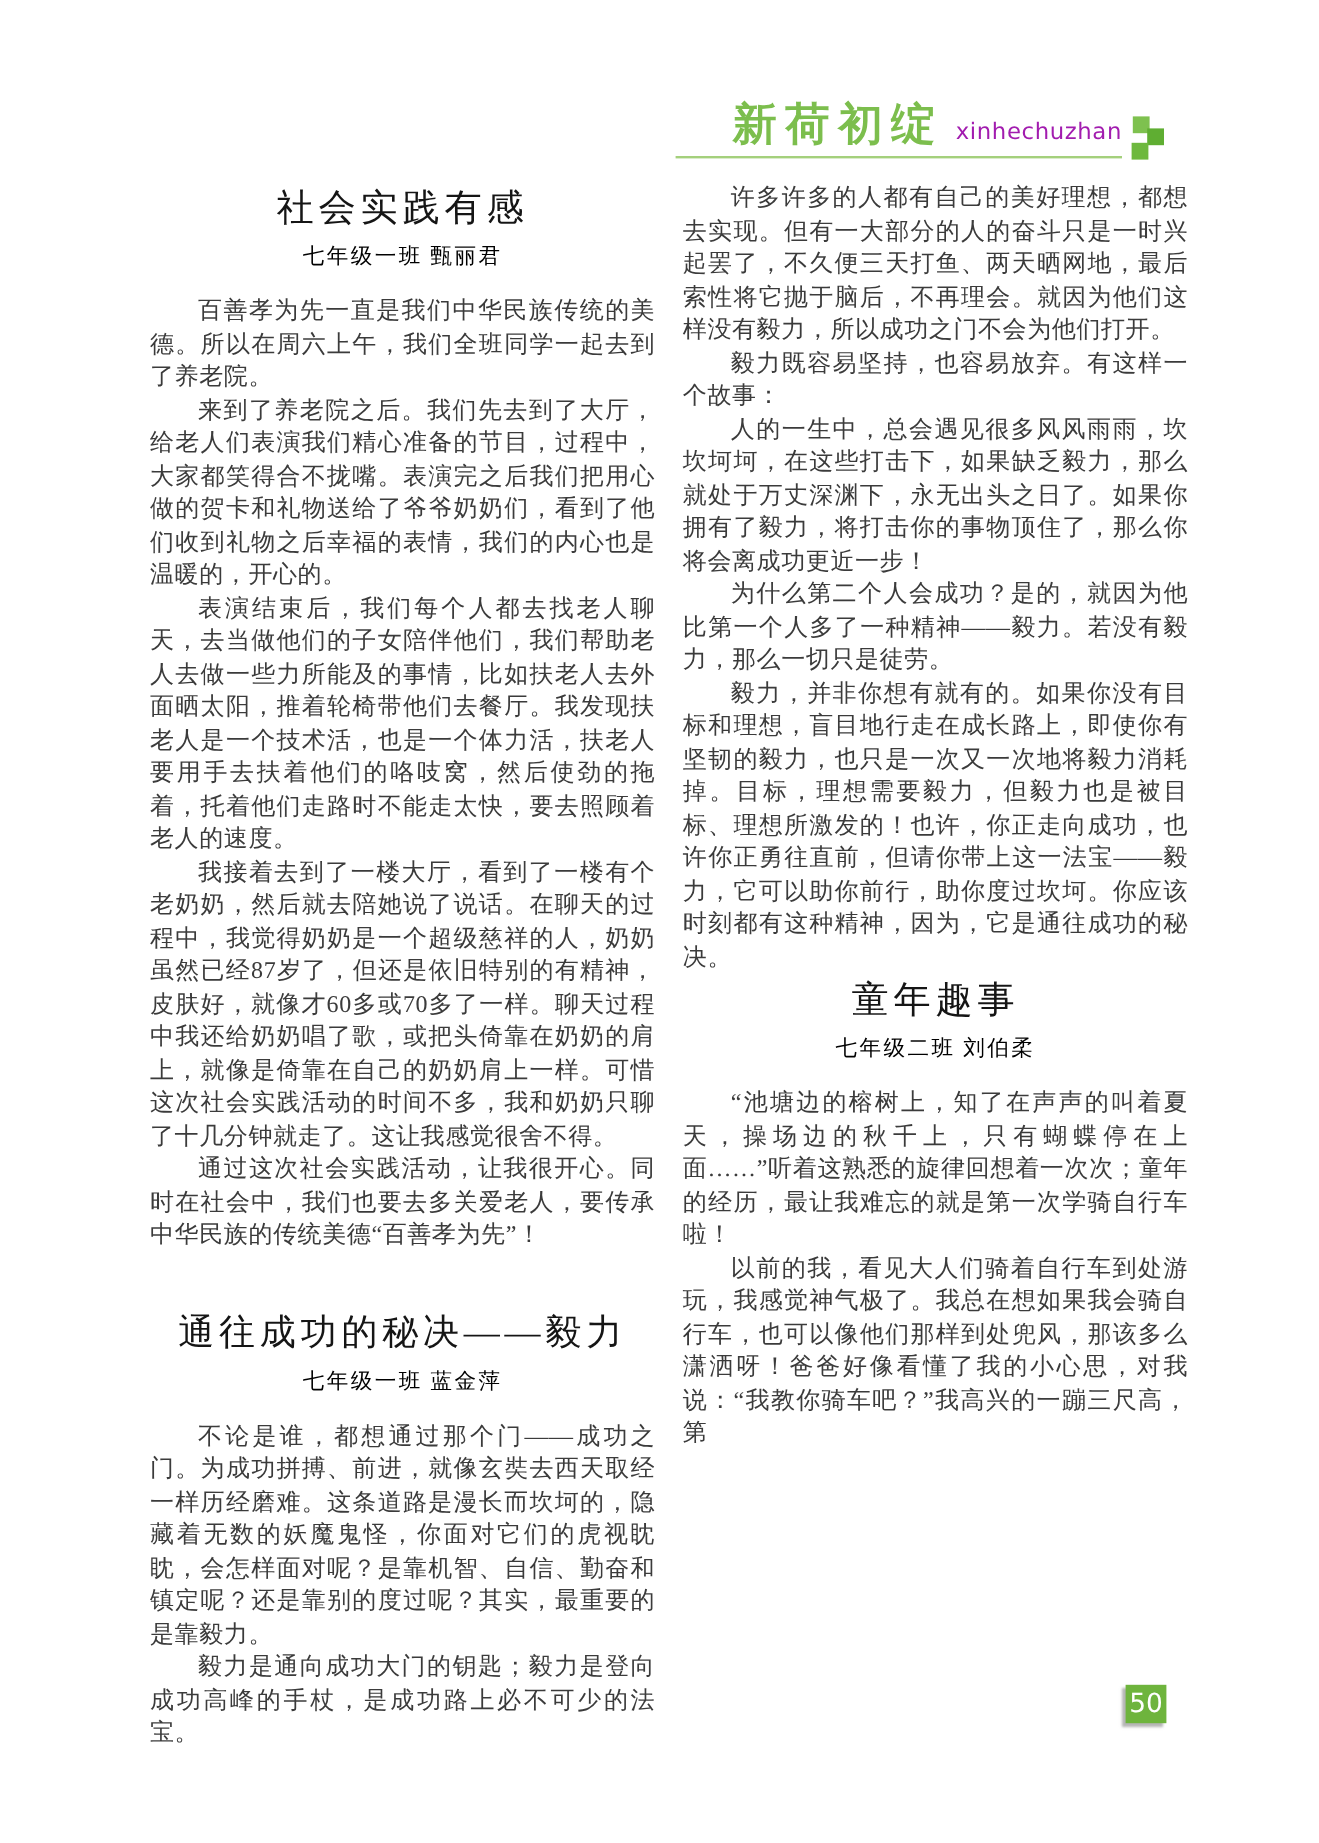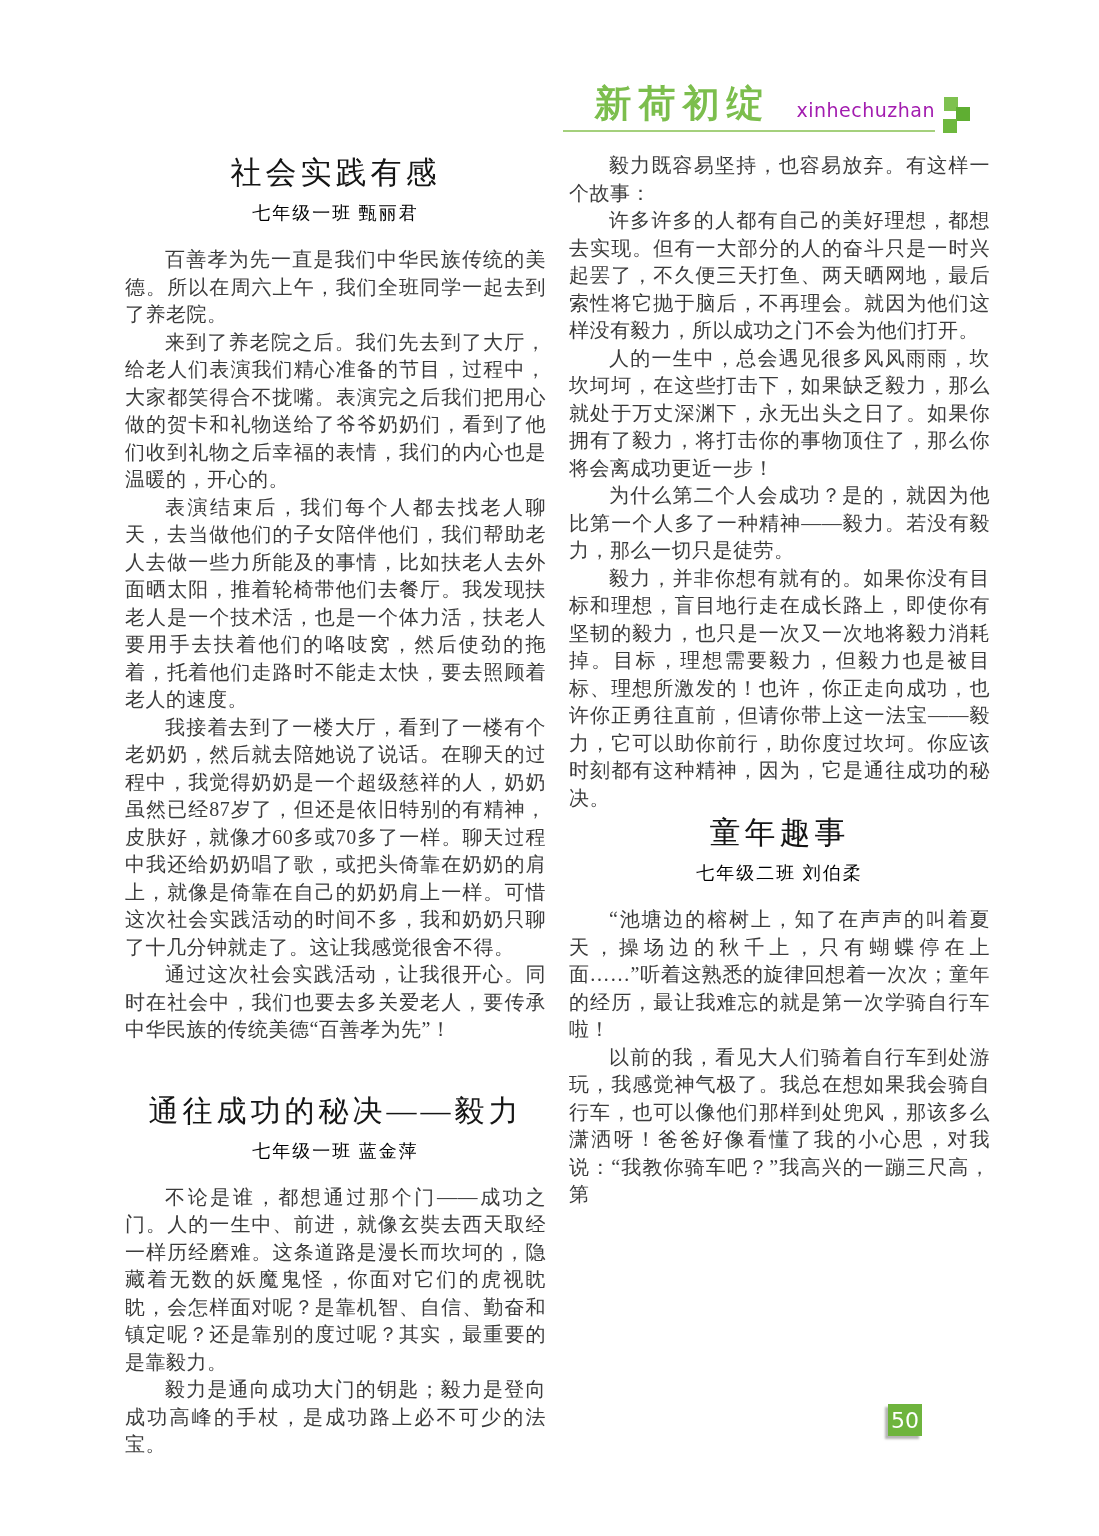--- a/index.html
+++ b/index.html
@@ -20,21 +20,21 @@
     width:372px; height:2px;
     background:#a4d07c;
   }
   .header-titlebox{
     position:absolute;
     left:563px; top:84px;
     width:372px;
     display:flex;
     justify-content:flex-end;
     align-items:flex-end;
-    gap:26px;
+    gap:10px;
   }
   .header-cn{
     font-family:"DejaVu Sans","Liberation Sans",sans-serif;
     font-weight:bold;
     font-size:37px;
     line-height:1.1;
     color:#7cbe4d;
     letter-spacing:7px;
   }
   .header-py{
@@ -82,21 +82,21 @@
     text-align:justify;
     text-indent:2em;
     letter-spacing:0.5px;
   }
   .gap-block{margin-top:46px;}
   .gap-block-right{}
 
   
   .page-badge{
     position:absolute;
-    left:888px; top:1404px;
+    left:938px; top:1404px;
     width:34px; height:32px;
     background:#6eb43d;
     box-shadow:-3px 3px 2px rgba(120,120,120,0.55);
     display:flex;
     align-items:center;
     justify-content:center;
     font-family:"DejaVu Sans","Liberation Sans",sans-serif;
     font-size:22px;
     color:#ffffff;
   }
@@ -125,31 +125,31 @@
       <p>百善孝为先一直是我们中华民族传统的美德。所以在周六上午，我们全班同学一起去到了养老院。</p>
       <p>来到了养老院之后。我们先去到了大厅，给老人们表演我们精心准备的节目，过程中，大家都笑得合不拢嘴。表演完之后我们把用心做的贺卡和礼物送给了爷爷奶奶们，看到了他们收到礼物之后幸福的表情，我们的内心也是温暖的，开心的。</p>
       <p>表演结束后，我们每个人都去找老人聊天，去当做他们的子女陪伴他们，我们帮助老人去做一些力所能及的事情，比如扶老人去外面晒太阳，推着轮椅带他们去餐厅。我发现扶老人是一个技术活，也是一个体力活，扶老人要用手去扶着他们的咯吱窝，然后使劲的拖着，托着他们走路时不能走太快，要去照顾着老人的速度。</p>
       <p>我接着去到了一楼大厅，看到了一楼有个老奶奶，然后就去陪她说了说话。在聊天的过程中，我觉得奶奶是一个超级慈祥的人，奶奶虽然已经87岁了，但还是依旧特别的有精神，皮肤好，就像才60多或70多了一样。聊天过程中我还给奶奶唱了歌，或把头倚靠在奶奶的肩上，就像是倚靠在自己的奶奶肩上一样。可惜这次社会实践活动的时间不多，我和奶奶只聊了十几分钟就走了。这让我感觉很舍不得。</p>
       <p>通过这次社会实践活动，让我很开心。同时在社会中，我们也要去多关爱老人，要传承中华民族的传统美德“百善孝为先”！</p>
     </div>
 
     <h1 class="art-title small gap-block">通往成功的秘决——毅力</h1>
     <p class="art-author">七年级一班 蓝金萍</p>
     <div class="art-body">
-      <p>不论是谁，都想通过那个门——成功之门。人的一生中、前进，就像玄奘去西天取经一样历经磨难。这条道路是漫长而坎坷的，隐藏着无数的妖魔鬼怪，你面对它们的虎视眈眈，会怎样面对呢？是靠机智、自信、勤奋和镇定呢？还是靠别的度过呢？其实，最重要的是靠毅力。</p>
+      <p>不论是谁，都想通过那个门——成功之门。为成功拼搏、前进，就像玄奘去西天取经一样历经磨难。这条道路是漫长而坎坷的，隐藏着无数的妖魔鬼怪，你面对它们的虎视眈眈，会怎样面对呢？是靠机智、自信、勤奋和镇定呢？还是靠别的度过呢？其实，最重要的是靠毅力。</p>
       <p>毅力是通向成功大门的钥匙；毅力是登向成功高峰的手杖，是成功路上必不可少的法宝。</p>
     </div>
 
   </div>
 
   <div class="col col-right">
 
     <div class="art-body" style="margin-top:0;">
+      <p>许多许多的人都有自己的美好理想，都想去实现。但有一大部分的人的奋斗只是一时兴起罢了，不久便三天打鱼、两天晒网地，最后索性将它抛于脑后，不再理会。就因为他们这样没有毅力，所以成功之门不会为他们打开。</p>
       <p>毅力既容易坚持，也容易放弃。有这样一个故事：</p>
-      <p>许多许多的人都有自己的美好理想，都想去实现。但有一大部分的人的奋斗只是一时兴起罢了，不久便三天打鱼、两天晒网地，最后索性将它抛于脑后，不再理会。就因为他们这样没有毅力，所以成功之门不会为他们打开。</p>
       <p>人的一生中，总会遇见很多风风雨雨，坎坎坷坷，在这些打击下，如果缺乏毅力，那么就处于万丈深渊下，永无出头之日了。如果你拥有了毅力，将打击你的事物顶住了，那么你将会离成功更近一步！</p>
       <p>为什么第二个人会成功？是的，就因为他比第一个人多了一种精神——毅力。若没有毅力，那么一切只是徒劳。</p>
       <p>毅力，并非你想有就有的。如果你没有目标和理想，盲目地行走在成长路上，即使你有坚韧的毅力，也只是一次又一次地将毅力消耗掉。目标，理想需要毅力，但毅力也是被目标、理想所激发的！也许，你正走向成功，也许你正勇往直前，但请你带上这一法宝——毅力，它可以助你前行，助你度过坎坷。你应该时刻都有这种精神，因为，它是通往成功的秘决。</p>
     </div>
 
     <h1 class="art-title gap-block-right">童年趣事</h1>
     <p class="art-author">七年级二班 刘伯柔</p>
     <div class="art-body">
       <p>“池塘边的榕树上，知了在声声的叫着夏天，操场边的秋千上，只有蝴蝶停在上面……”听着这熟悉的旋律回想着一次次；童年的经历，最让我难忘的就是第一次学骑自行车啦！</p>
       <p>以前的我，看见大人们骑着自行车到处游玩，我感觉神气极了。我总在想如果我会骑自行车，也可以像他们那样到处兜风，那该多么潇洒呀！爸爸好像看懂了我的小心思，对我说：“我教你骑车吧？”我高兴的一蹦三尺高，第</p>

